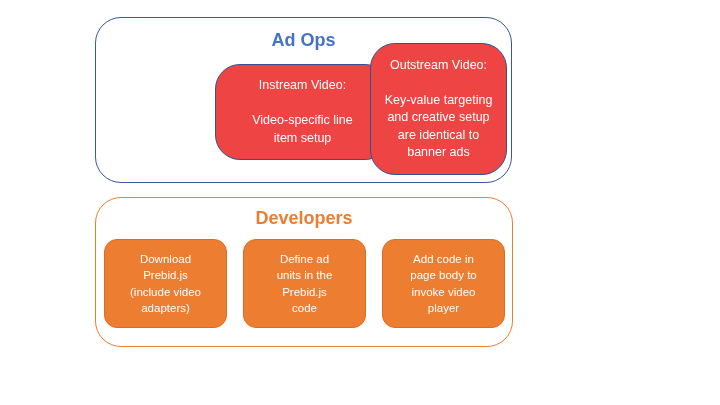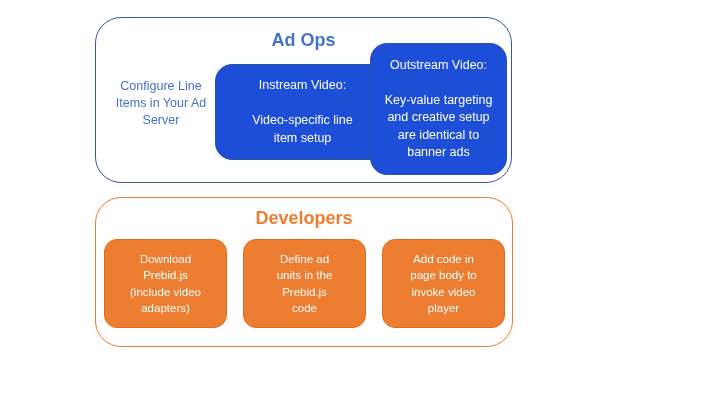--- a/index.html
+++ b/index.html
@@ -46,23 +46,23 @@
     left: 10px; top: 60px;
     width: 110px;
     color: #4472C4;
     font-size: 12.5px;
     line-height: 17px;
     text-align: center;
     white-space: pre-line;
   }
   .blue-box {
     position: absolute;
-    background: #1d4ed8;
+    background: #ef4444;
     border: 1.6px solid #2F5496;
-    border-radius: 17px;
+    border-radius: 25px;
     box-sizing: border-box;
     display: flex;
     align-items: center;
     justify-content: center;
     text-align: center;
   }
   .blue-box .box-text {
     color: #ffffff;
     font-size: 12.5px;
     line-height: 17.5px;
@@ -104,23 +104,20 @@
     padding: 2px 4px;
   }
 </style>
 </head>
 <body>
 
 <div class="canvas">
 
   <div class="group adops">
     <div class="group-title">Ad Ops</div>
-    <div class="side-label">Configure Line
-Items in Your Ad
-Server</div>
     <div class="blue-box instream">
       <div class="box-text">Instream Video:
 
 Video-specific line
 item setup</div>
     </div>
     <div class="blue-box outstream">
       <div class="box-text">Outstream Video:
 
 Key-value targeting

